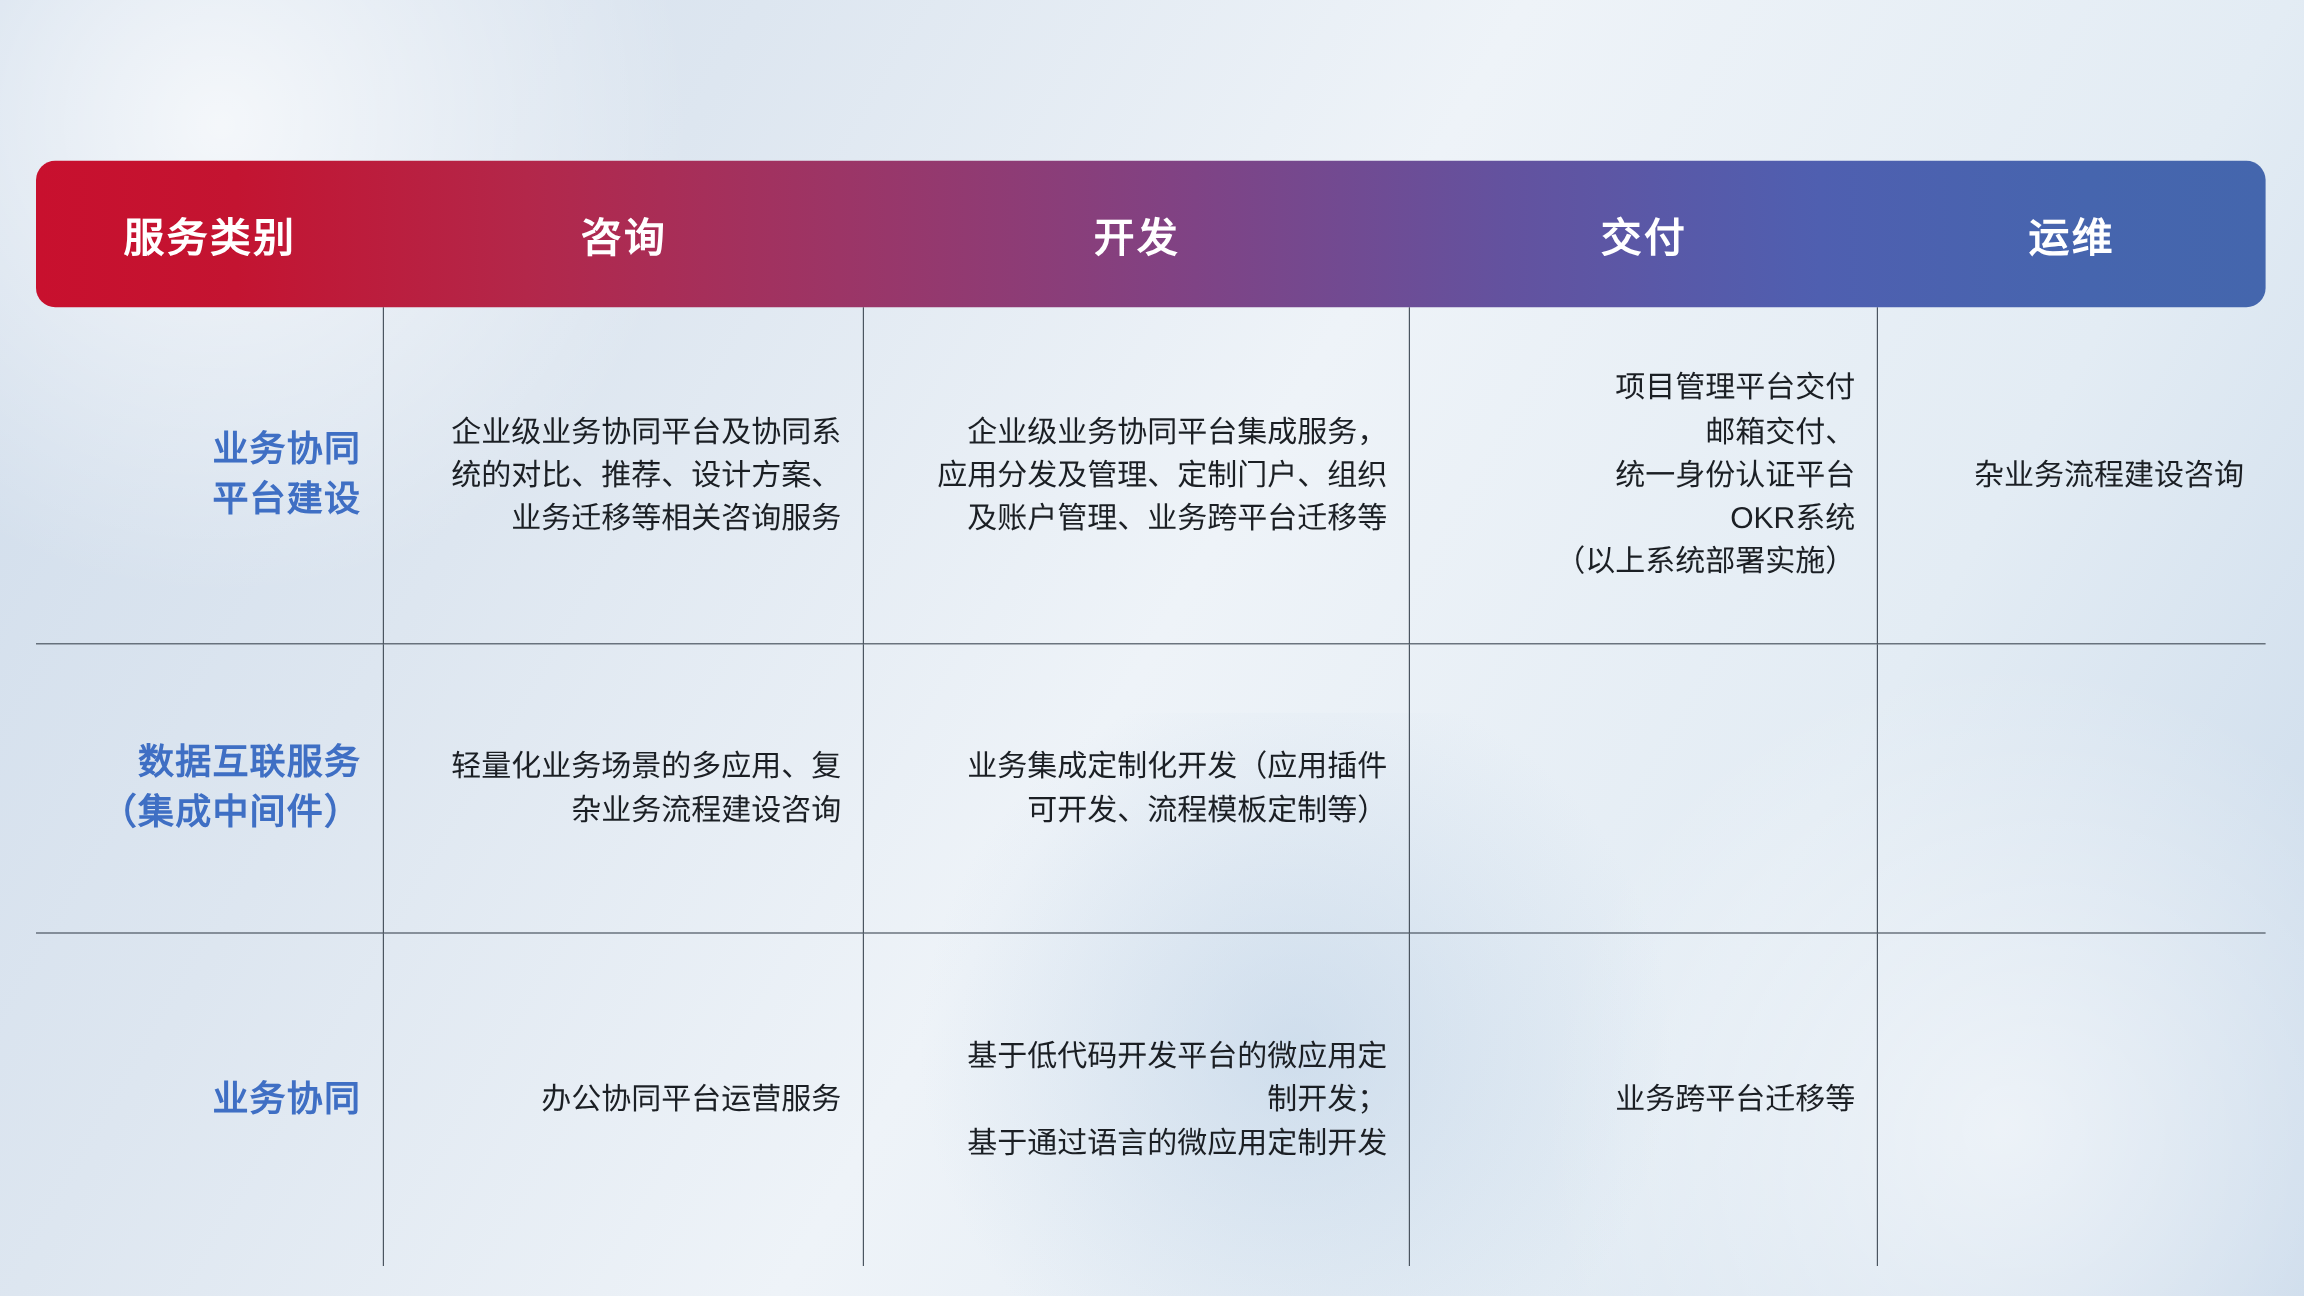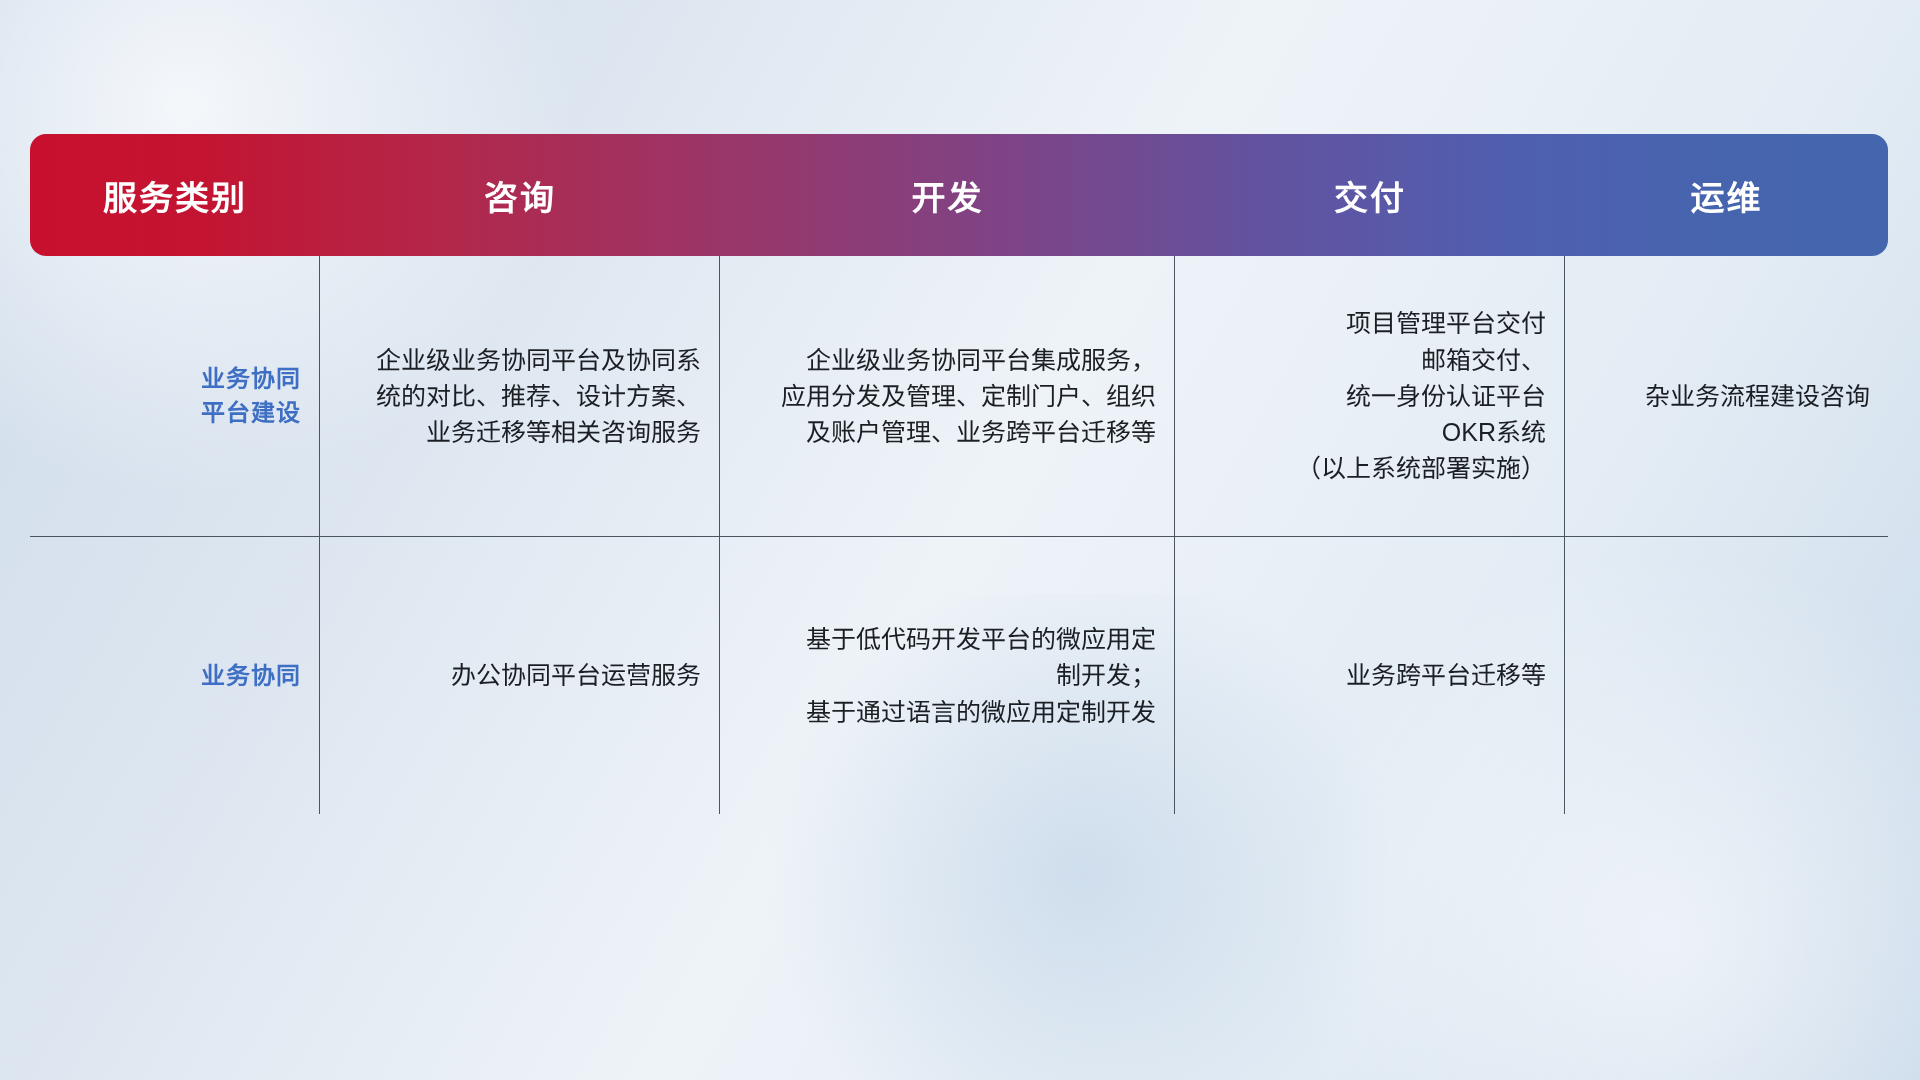--- a/index.html
+++ b/index.html
@@ -97,21 +97,21 @@
     color: #1b1f24;
     text-align: right;
     vertical-align: middle;
     padding: 16px 18px;
     background: transparent;
   }
   tbody tr td:first-child {
     border-right: 1.5px solid #4b5560;
     color: #3f6fc4;
     font-weight: bold;
-    font-size: 24px;
+    font-size: 30px;
     line-height: 1.4;
     letter-spacing: 1px;
   }
   tbody tr td:last-child {
     border-right: none;
   }
   tbody tr:last-child td {
     border-bottom: none;
   }
   
@@ -181,20 +181,40 @@
             <span class="cell-text">项目管理平台交付
 邮箱交付、
 统一身份认证平台
 OKR系统
 （以上系统部署实施）</span>
           </td>
         <td>
             <span class="cell-text">杂业务流程建设咨询</span>
           </td>
       </tr>
+      <tr class="row-2">
+        <td class="cat-cell">
+            <span class="cell-text">数据互联服务
+（集成中间件）</span>
+          </td>
+        <td>
+            <span class="cell-text">轻量化业务场景的多应用、复
+杂业务流程建设咨询</span>
+          </td>
+        <td>
+            <span class="cell-text">业务集成定制化开发（应用插件
+可开发、流程模板定制等）</span>
+          </td>
+        <td>
+            <span class="cell-text"></span>
+          </td>
+        <td>
+            <span class="cell-text"></span>
+          </td>
+      </tr>
       <tr class="row-3">
         <td class="cat-cell">
             <span class="cell-text">业务协同</span>
           </td>
         <td>
             <span class="cell-text">办公协同平台运营服务</span>
           </td>
         <td>
             <span class="cell-text">基于低代码开发平台的微应用定
 制开发；

